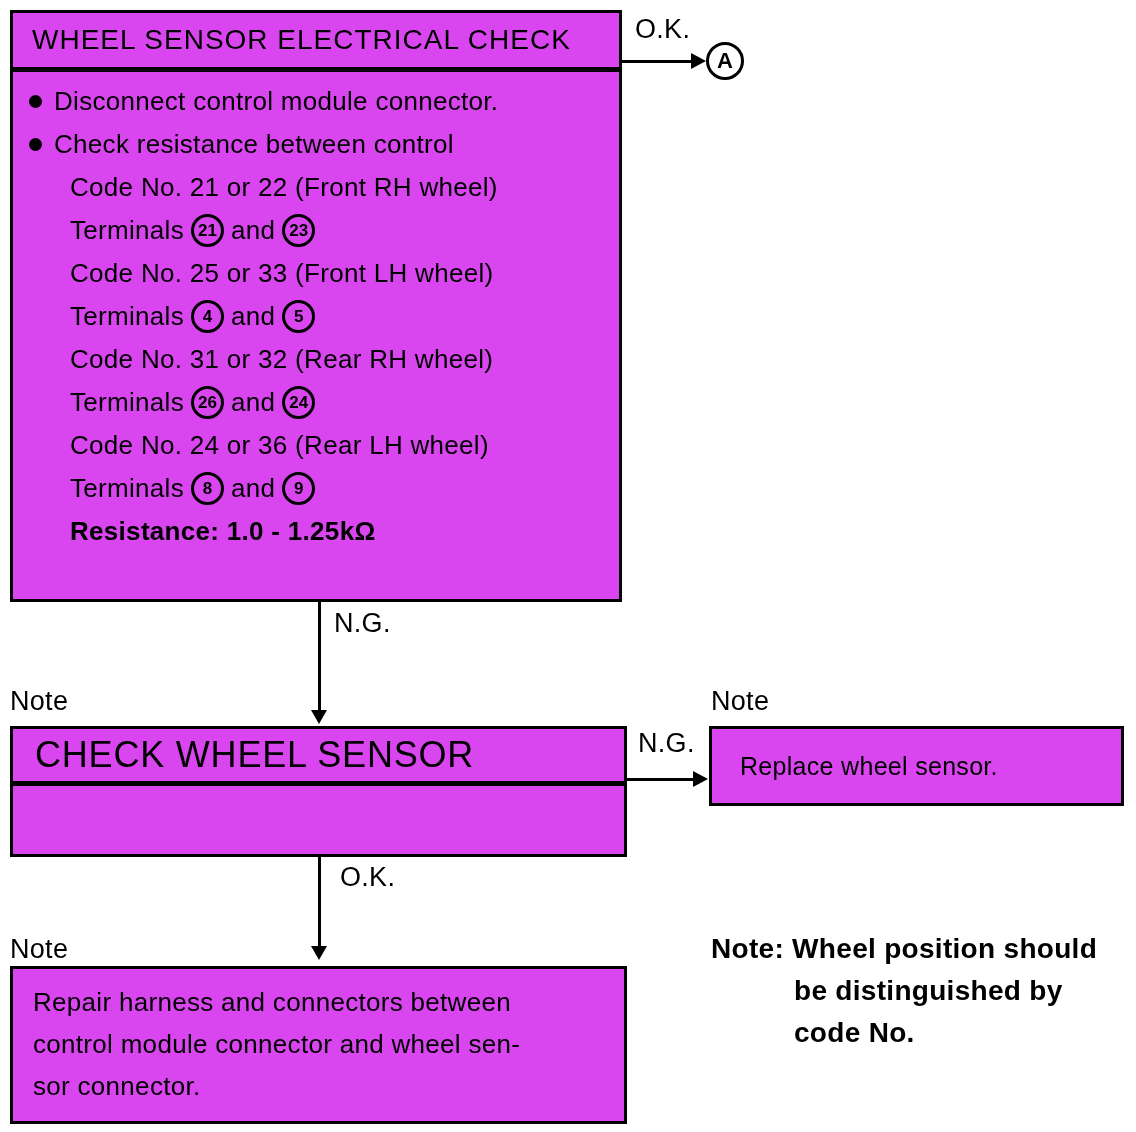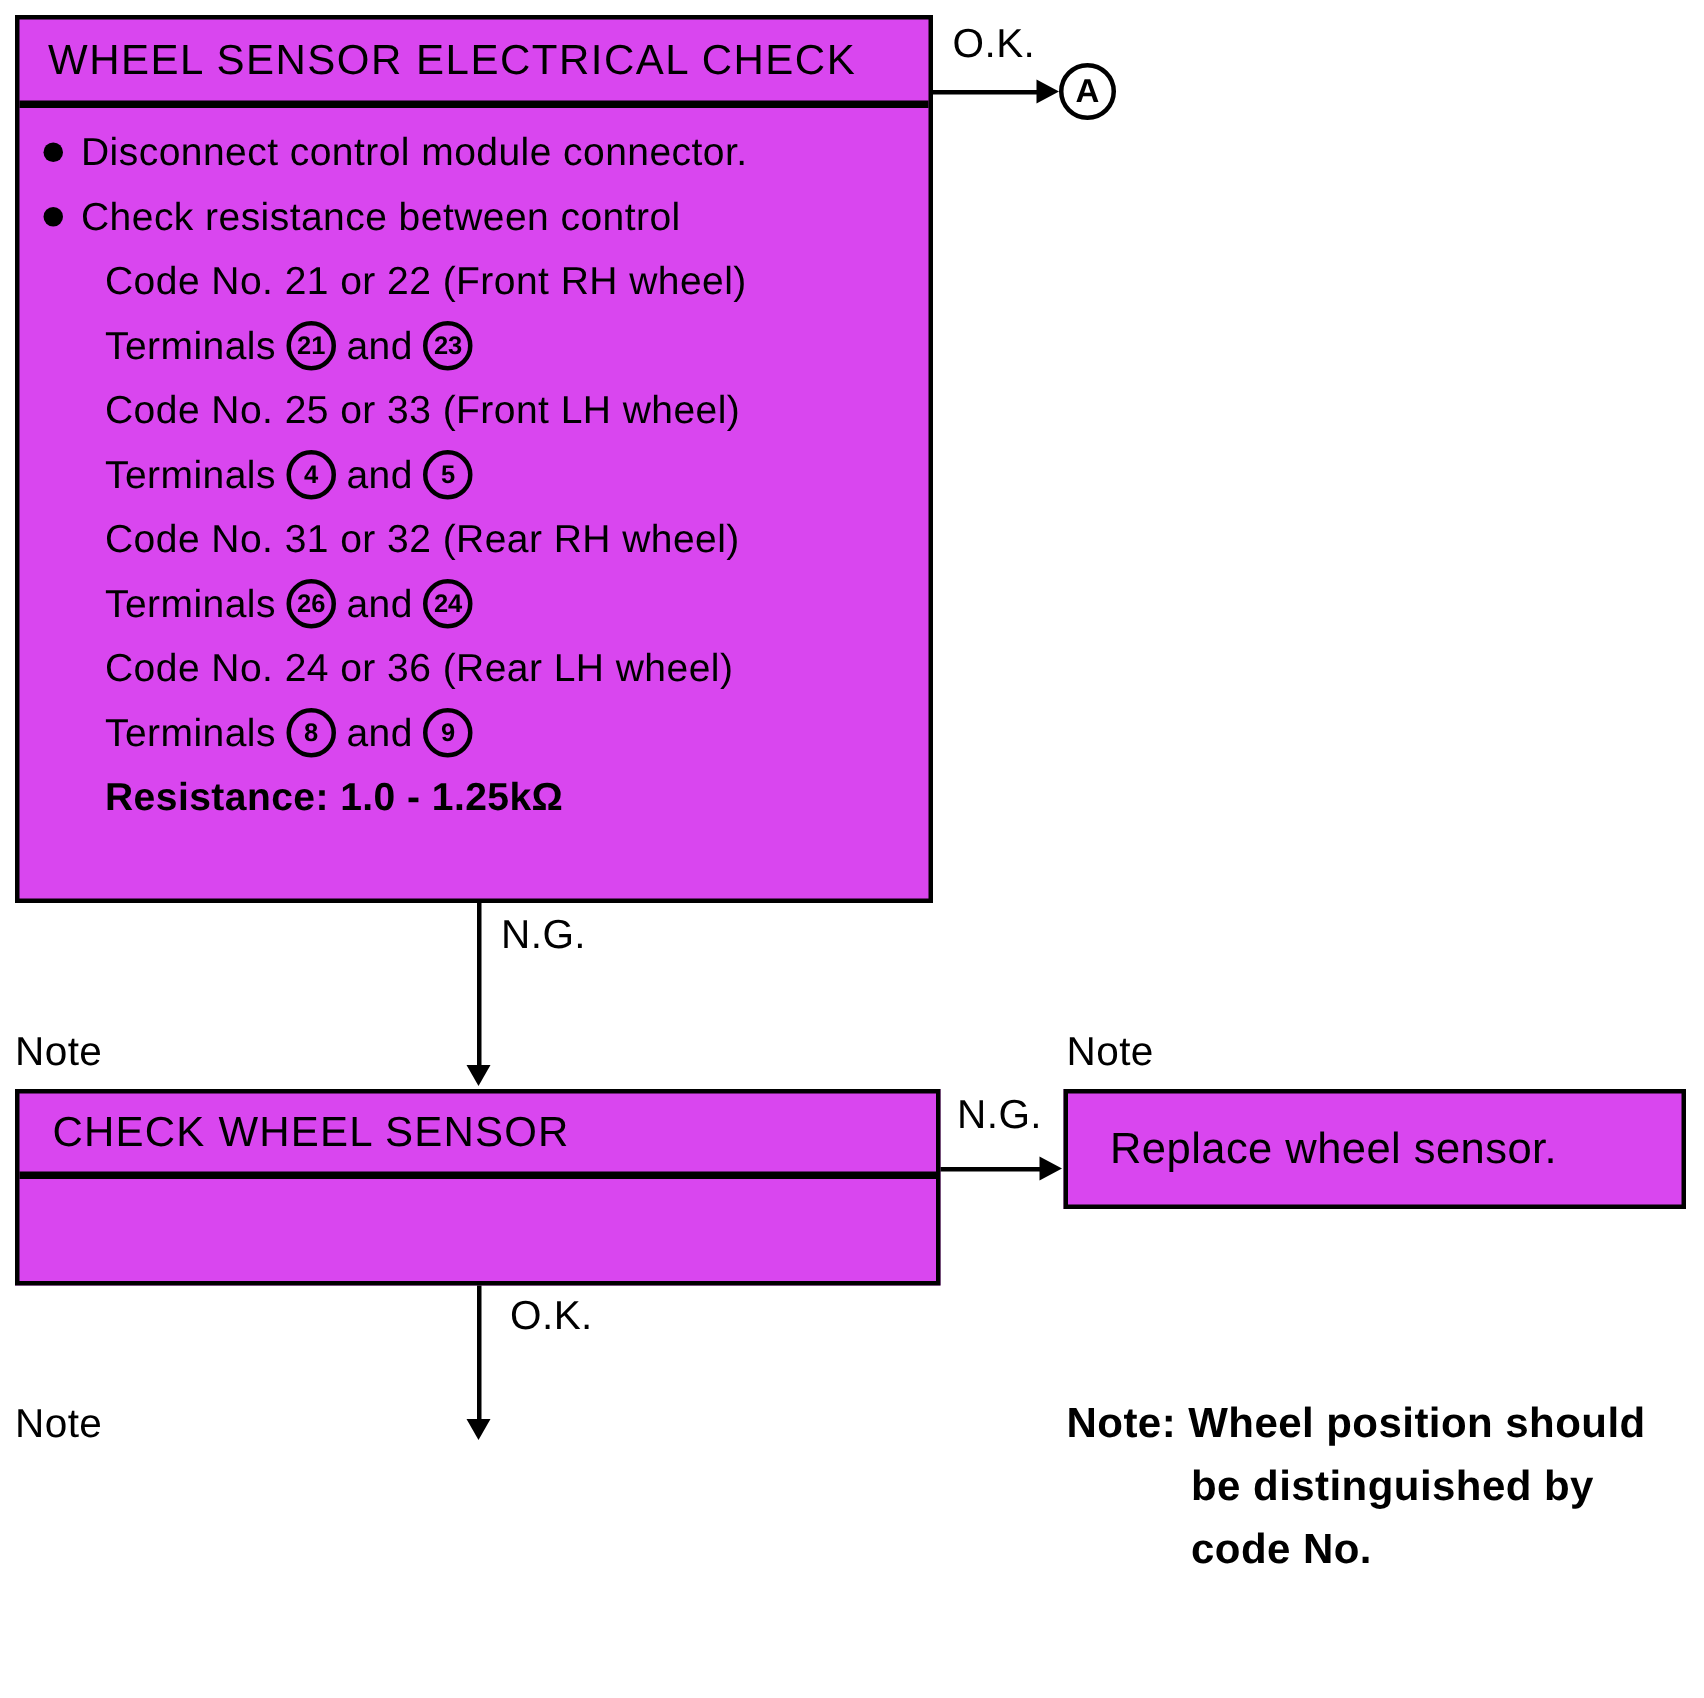--- a/index.html
+++ b/index.html
@@ -23,24 +23,24 @@
   .indent{padding-left:41px;}
   .cnum{
     display:inline-flex;align-items:center;justify-content:center;
     width:33px;height:33px;border:3px solid #000;border-radius:50%;
     font-size:17px;font-weight:700;margin:0 7px;flex:none;letter-spacing:0;
   }
   .bold{font-weight:700;}
   
   .step2{left:10px;top:726px;width:617px;height:131px;}
   .step2-title{height:57px;line-height:51px;border-bottom:5px solid #000;
-    padding-left:22px;font-size:28px;letter-spacing:0.8px;white-space:nowrap;}
+    padding-left:22px;font-size:36px;letter-spacing:0.8px;white-space:nowrap;}
   
   .replace{left:709px;top:726px;width:415px;height:80px;display:flex;align-items:center;
-    padding-left:28px;font-size:29px;letter-spacing:0.3px;}
+    padding-left:28px;font-size:25px;letter-spacing:0.3px;}
   
   .repair{left:10px;top:966px;width:617px;height:158px;padding:12px 0 0 20px;
     font-size:26px;letter-spacing:0.3px;}
   .repair div{height:42px;line-height:42px;white-space:nowrap;}
   
   .lbl{font-size:27px;letter-spacing:0.3px;white-space:nowrap;}
   
   .vline{width:3px;background:#000;}
   .hline{height:3px;background:#000;}
   .head-down{width:0;height:0;border-left:8px solid transparent;
@@ -134,20 +134,25 @@
   <div class="abs box replace">
     <span>Replace wheel sensor.</span>
   </div>
 
   <div class="abs vline" style="left:318px;top:857px;height:89px;"></div>
   <div class="abs head-down" style="left:311px;top:946px;"></div>
   <div class="abs lbl" style="left:340px;top:862px;">O.K.</div>
 
   <div class="abs lbl" style="left:10px;top:934px;">Note</div>
 
+  <div class="abs box repair">
+    <div>Repair harness and connectors between</div>
+    <div>control module connector and wheel sen-</div>
+    <div>sor connector.</div>
+  </div>
 
   <div class="abs side-note">
     <div>Note: Wheel position should</div>
     <div class="cont">be distinguished by</div>
     <div class="cont">code No.</div>
   </div>
 
 </div>
 
 </body></html>

